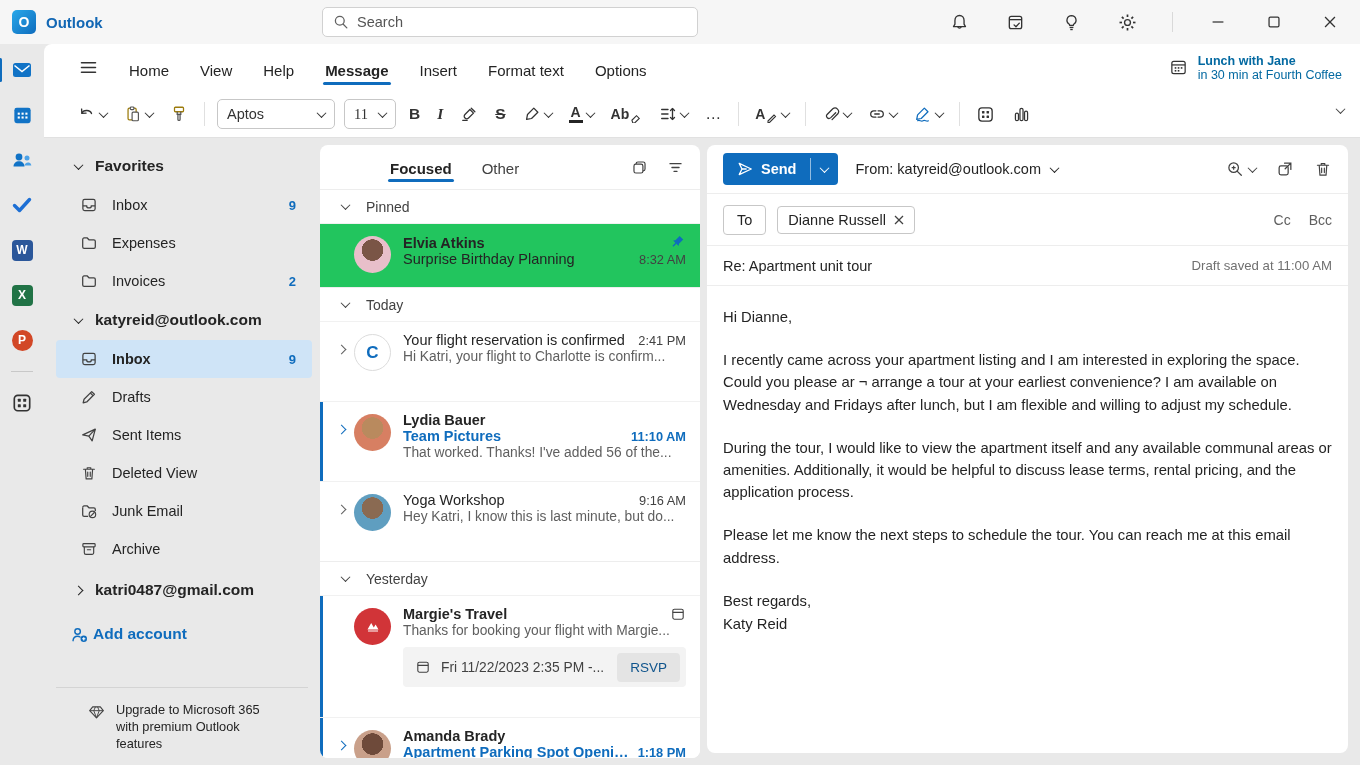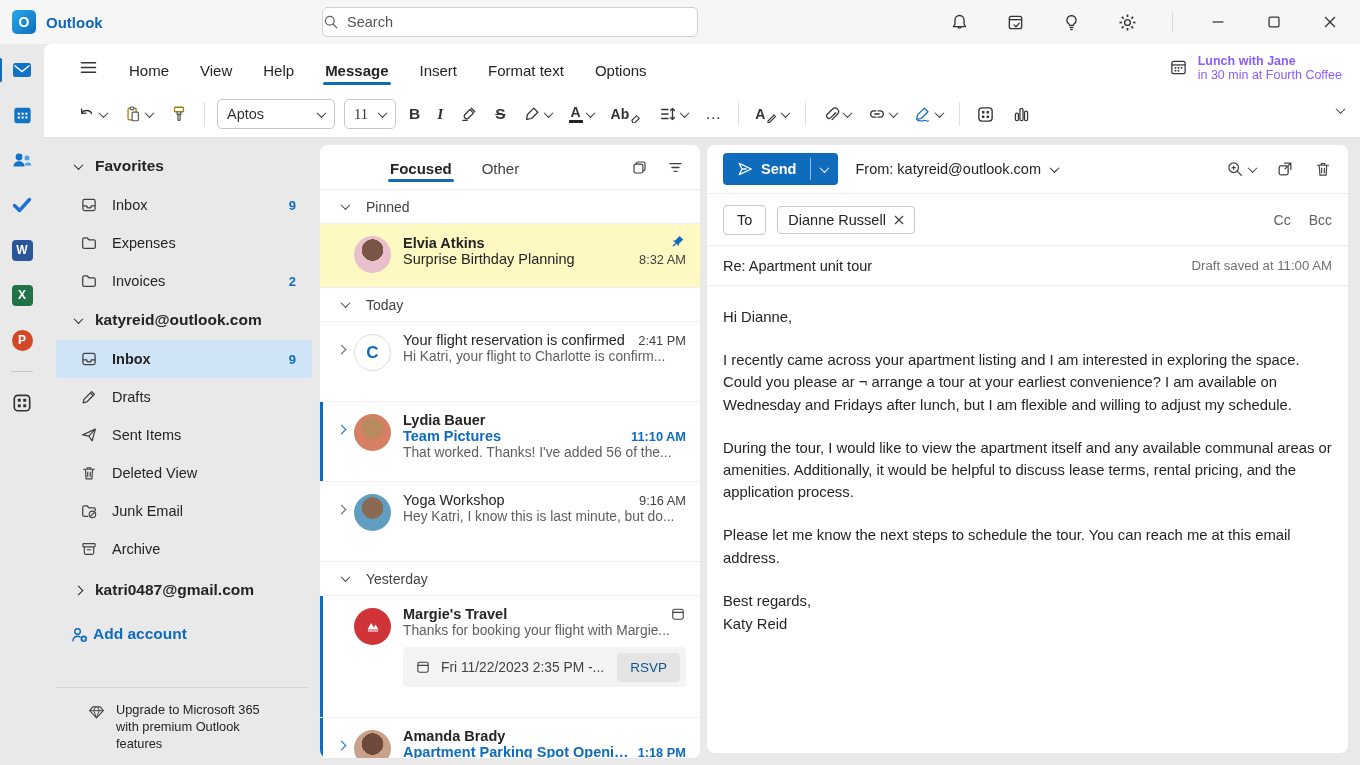--- a/index.html
+++ b/index.html
@@ -8,35 +8,35 @@
   .app { position:relative; width:1360px; height:765px; }
 
   svg { display:block; }
   .chev { width:7px; height:7px; border-right:1.6px solid currentColor; border-bottom:1.6px solid currentColor; transform:rotate(45deg) translate(-1px,-1px); display:inline-block; }
   .chev.right { transform:rotate(-45deg); }
 
   
   .titlebar { position:absolute; left:0; top:0; width:1360px; height:44px; background:#f6f6f6; display:flex; align-items:center; }
   .logo-tile { width:24px; height:24px; border-radius:5px; background:linear-gradient(135deg,#28a8ea,#0f6cbd); color:#fff; font-weight:bold; font-size:14px; display:flex; align-items:center; justify-content:center; margin-left:12px; }
   .app-name { color:#1267b4; font-weight:600; font-size:15px; margin-left:10px; }
-  .searchbox { position:absolute; left:322px; top:7px; width:376px; height:30px; background:#fff; border:1px solid #d1d1d1; border-radius:5px; display:flex; align-items:center; padding:0 0; gap:8px; color:#616161; }
+  .searchbox { position:absolute; left:322px; top:7px; width:376px; height:30px; background:#fff; border:1px solid #d1d1d1; border-radius:5px; display:flex; align-items:center; padding:0 10px; gap:8px; color:#616161; }
   .searchbox input { border:none; outline:none; background:transparent; font:inherit; font-size:14.5px; color:#242424; width:300px; }
   .searchbox input::placeholder { color:#555; }
   .tb-right { position:absolute; right:0; top:0; height:44px; display:flex; align-items:center; gap:28px; padding-right:16px; color:#333; }
   .tb-right .vdiv { width:1px; height:20px; background:#d9d9d9; }
   .winbtn { display:flex; align-items:center; justify-content:center; width:28px; height:28px; }
 
   
   .ribbon { position:absolute; left:44px; top:44px; right:0; height:47px; background:#fff; border-radius:8px 0 0 0; display:flex; align-items:center; }
   .hamburger { margin-left:28px; padding:6px; }
   .rtabs { display:flex; align-items:flex-end; gap:27px; margin-left:22px; height:100%; padding-bottom:0; }
   .rtab { font-size:15px; color:#242424; padding:13px 2px 12px; position:relative; cursor:default; }
   .rtab.active { font-weight:bold; }
   .rtab.active::after { content:""; position:absolute; left:0; right:0; bottom:6px; height:3px; border-radius:3px; background:#0f6cbd; }
-  .reminder { margin-left:auto; display:flex; align-items:center; gap:10px; padding-right:18px; color:#8b5cf6; }
+  .reminder { margin-left:auto; display:flex; align-items:center; gap:10px; padding-right:18px; color:#0369a1; }
   .reminder .r-title { font-weight:bold; font-size:12.5px; }
   .reminder .r-sub { font-size:12.5px; }
 
   
   .fmtbar { position:absolute; left:44px; top:91px; right:0; height:47px; background:#fff; border-bottom:1px solid #e1e1e1; display:flex; align-items:center; gap:9px; padding-left:30px; color:#333; }
   .ibtn { display:flex; align-items:center; gap:4px; padding:5px 4px; border-radius:4px; }
   .vdiv { width:1px; height:24px; background:#e0e0e0; margin:0 3px; }
   .selbox { display:flex; align-items:center; justify-content:space-between; border:1px solid #c7c7c7; border-radius:5px; height:30px; padding:0 9px; font-size:14.5px; }
   .selbox.font { width:118px; }
   .selbox.size { width:52px;font-family:Liberation Serif, serif; }
@@ -73,21 +73,21 @@
   
   .mlist { position:absolute; left:320px; top:145px; width:380px; height:613px; background:#fff; border-radius:8px; overflow:hidden; }
   .ml-tabs { height:44px; display:flex; align-items:center; padding:0 16px 0 68px; }
   .ml-tab { font-size:15px; color:#424242; position:relative; padding:12px 2px 9px; margin-right:26px; }
   .ml-tab.active { font-weight:bold; color:#242424; }
   .ml-tab.active::after { content:""; position:absolute; left:0; right:0; bottom:4px; height:3px; border-radius:3px; background:#0f6cbd; }
   .ml-tabs .spacer { flex:1; }
   .ml-hicons { display:flex; gap:19px; color:#424242; }
   .sec-h { height:34px; display:flex; align-items:center; gap:17px; padding-left:22px; font-size:14px; color:#424242; border-top:1px solid #ededed; background:#fff; }
   .msg { position:relative; display:flex; padding:10px 14px 10px 8px; border-top:1px solid #f1f1f1; background:#fff; }
-  .msg.hl { background:#fef9c3; }
+  .msg.hl { background:#22c55e; }
   .msg .bar { position:absolute; left:0; top:0; bottom:0; width:3px; background:#0f6cbd; }
   .msg .m-chev { width:26px; flex:none; display:flex; justify-content:center; padding-top:14px; color:#5f5f5f; }
   .msg.unread .m-chev { color:#0f6cbd; }
   .avatar { width:37px; height:37px; border-radius:50%; flex:none; margin-right:12px; margin-top:2px; display:flex; align-items:center; justify-content:center; }
   .av-photo1 { background:radial-gradient(circle at 50% 38%,#7a5546 36%,#e8bfca 37%); }
   .av-photo2 { background:radial-gradient(circle at 50% 38%,#b98a5e 36%,#d77f62 37%); }
   .av-photo3 { background:radial-gradient(circle at 50% 38%,#8a6a52 36%,#5f9ec0 37%); }
   .av-photo4 { background:radial-gradient(circle at 50% 38%,#6e4a3a 36%,#c9a08a 37%); }
   .av-contoso { background:#fff; border:1px solid #dcdcdc; color:#0f6cbd; font-weight:bold; font-size:17px; }
   .av-margie { background:#d13438; }

